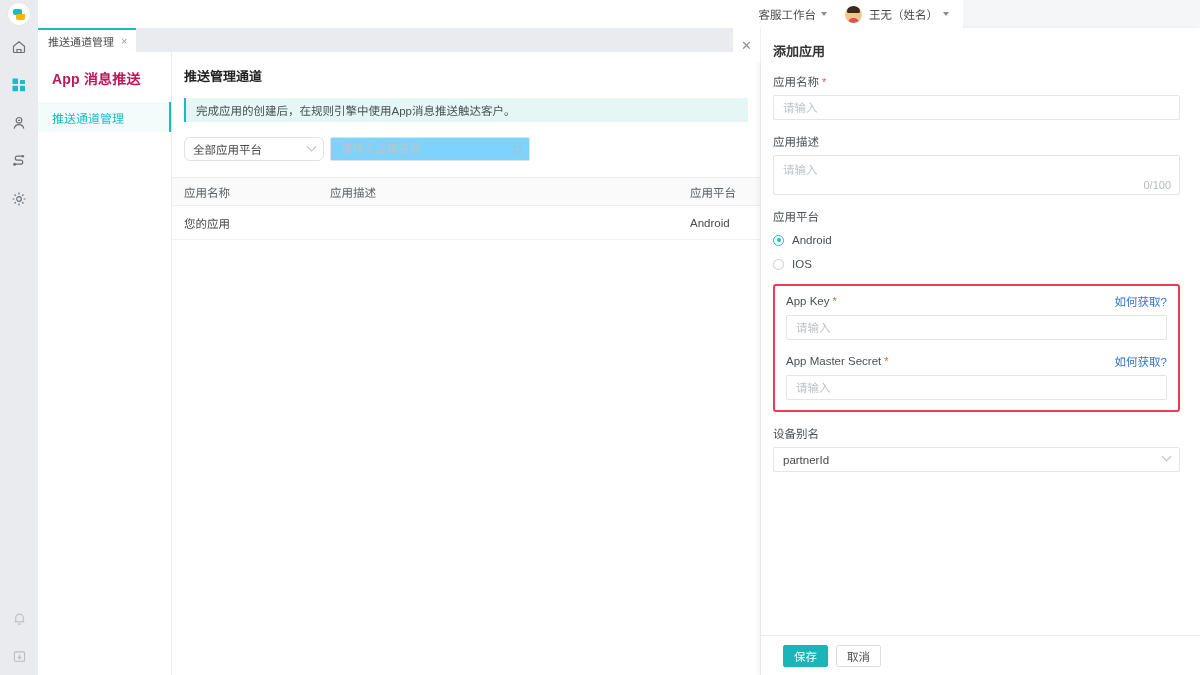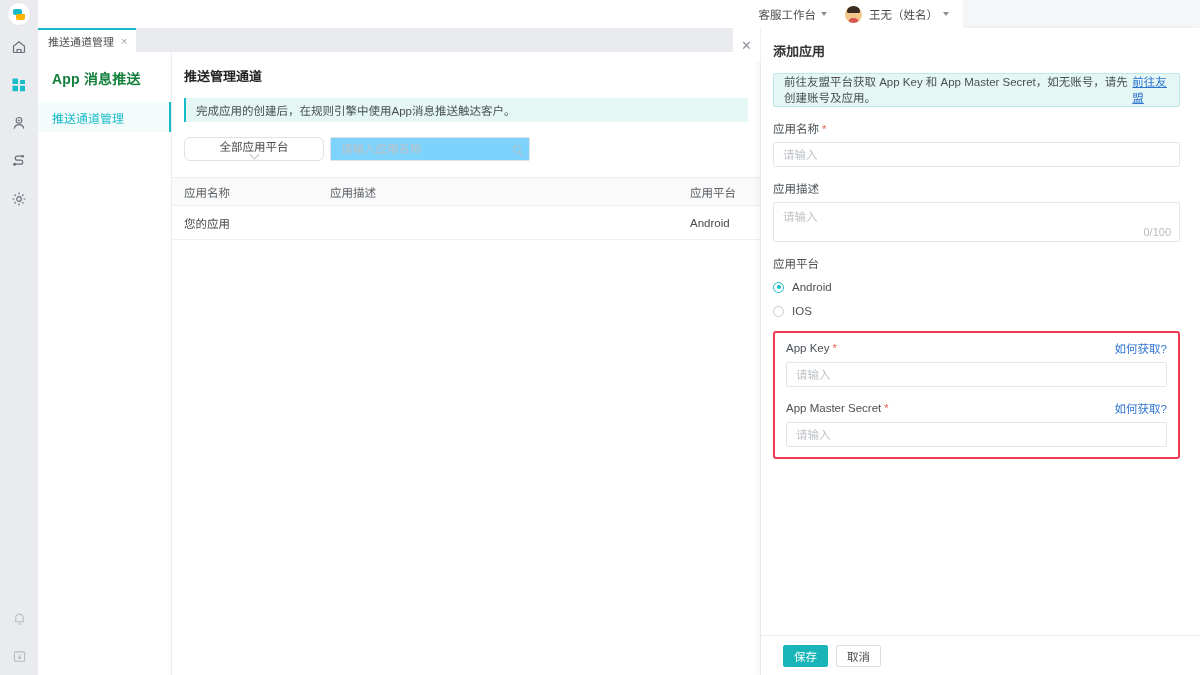--- a/index.html
+++ b/index.html
@@ -124,21 +124,21 @@
 
   
   .modnav {
     position: absolute; left: 38px; top: 52px;
     width: 134px; height: 623px;
     background: #ffffff;
     border-right: 1px solid #ececec;
     z-index: 10;
   }
   .modnav-title {
-    font-size: 14px; font-weight: bold; color: #15803d;
+    font-size: 14px; font-weight: bold; color: #be185d;
     padding: 16px 0 0 14px;
     letter-spacing: 0.2px;
   }
   .modnav-list { margin-top: 14px; }
   .modnav-item {
     height: 30px; display: flex; align-items: center;
     padding-left: 14px;
     font-size: 12px; color: #5b6166;
     cursor: pointer;
   }
@@ -173,21 +173,20 @@
     margin: 15px 0 0 12px;
   }
   .select-box {
     width: 140px; height: 24px;
     border: 1px solid #e0e2e5; border-radius: 6px;
     background: #fff;
     display: flex; align-items: center; justify-content: space-between;
     padding: 0 8px;
     font-size: 11.5px; color: #4a4a4a;
     cursor: pointer;
-    flex-direction: column;
   }
   .chev {
     width: 7px; height: 7px;
     border-right: 1px solid #b6bbc0; border-bottom: 1px solid #b6bbc0;
     transform: rotate(45deg) translate(-2px,-2px);
     flex: none;
   }
   .search-box {
     width: 200px; height: 24px; margin-left: 6px;
     border: 1px solid #e0e2e5; border-radius: 2px;
@@ -482,24 +481,20 @@
   <div class="drawer">
 
     <div class="drawer-close">
       <span>✕</span>
     </div>
 
     <div class="drawer-title">添加应用</div>
 
     <div class="drawer-body">
 
-      <div class="hint">
-        <span>前往友盟平台获取 App Key 和 App Master Secret，如无账号，请先创建账号及应用。</span>
-          <a>前往友盟</a>
-      </div>
 
       <div class="field">
         <div class="flabel">
           <span>
             <span>应用名称</span><span class="req">*</span>
           </span>
         </div>
         <input class="inp" type="text" value="" placeholder="请输入" style="">
       </div>
 
@@ -542,20 +537,29 @@
           <div class="flabel">
             <span>
               <span>App Master Secret</span><span class="req">*</span>
             </span>
             <a class="help-link">如何获取?</a>
           </div>
           <input class="inp" type="text" value="" placeholder="请输入" style="">
         </div>
       </div>
 
+      <div class="field">
+        <div class="flabel">
+          <span>设备别名</span>
+        </div>
+        <div class="sel">
+          <span>partnerId</span>
+          <span class="chev"></span>
+        </div>
+      </div>
 
     </div>
 
     <div class="drawer-footer">
       <button class="btn btn-primary">保存</button>
       <button class="btn btn-default">取消</button>
     </div>
 
   </div>
 

